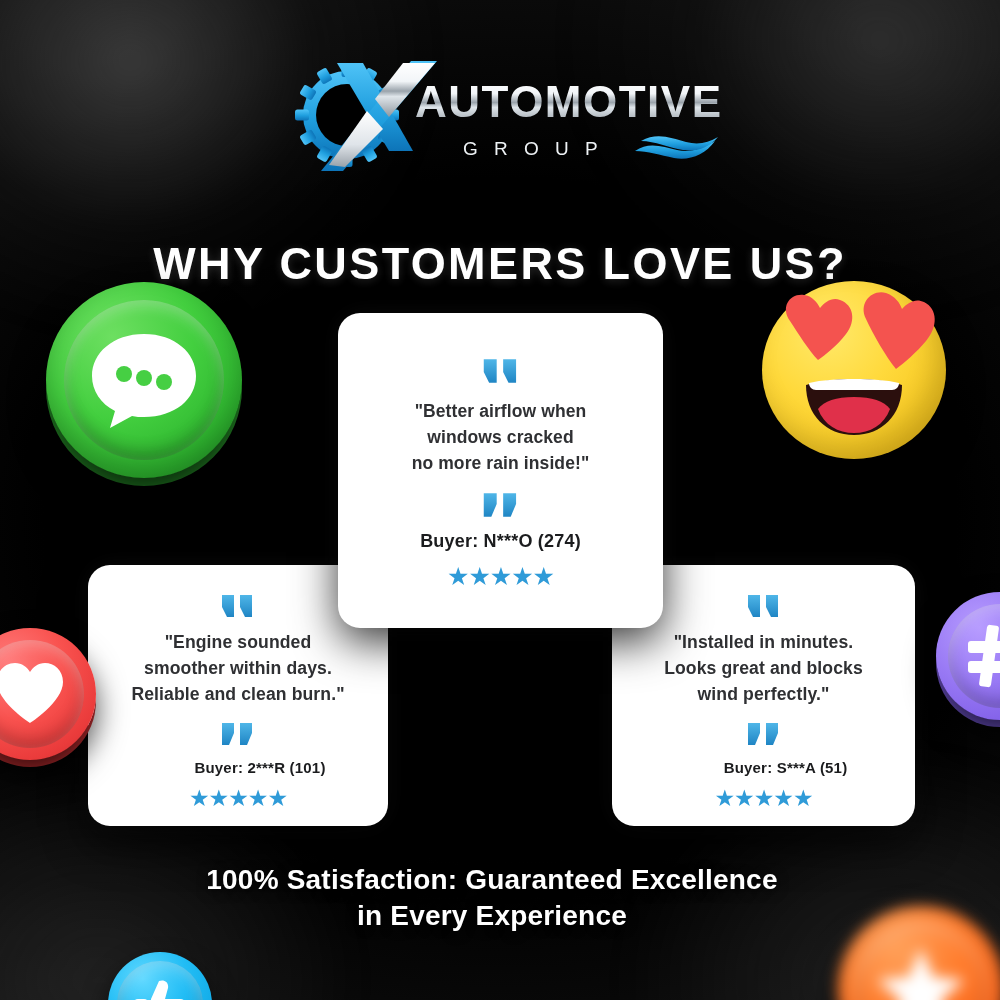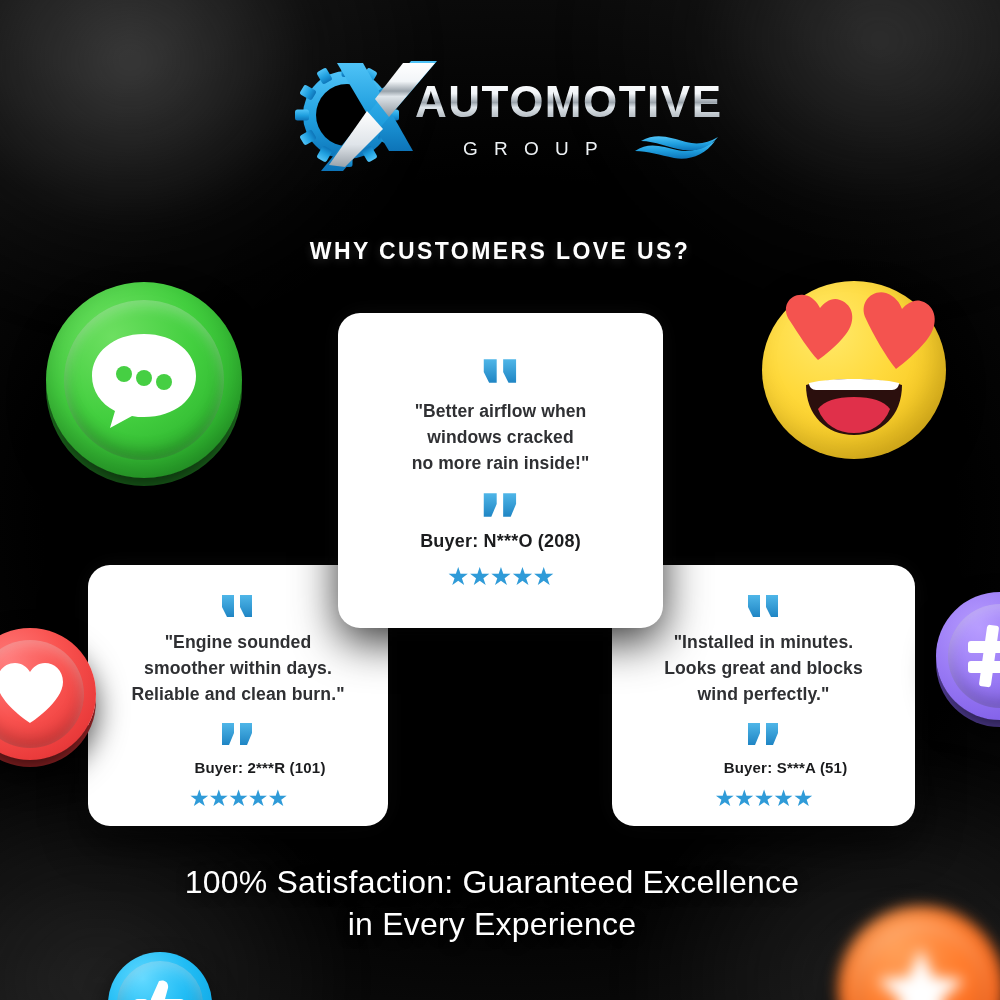--- a/index.html
+++ b/index.html
@@ -72,21 +72,21 @@
   }
   .logo-svg { display: block; }
 
   
   .heading {
     position: absolute;
     left: 0; right: 0;
     top: 238px;
     text-align: center;
     color: #ffffff;
-    font-size: 23px;
+    font-size: 45px;
     font-weight: 700;
     letter-spacing: 2.4px;
     text-shadow: 0 2px 10px rgba(255,255,255,0.16);
   }
 
   
   .card {
     position: absolute;
     background: #ffffff;
     border-radius: 22px;
@@ -154,22 +154,22 @@
   }
   .card-left .stars, .card-right .stars { font-size: 23px; margin-top: 11px; }
 
   
   .tagline {
     position: absolute;
     left: 0; right: 16px;
     top: 862px;
     text-align: center;
     color: #ffffff;
-    font-size: 32px;
-    font-weight: 400;
+    font-size: 28px;
+    font-weight: 700;
     line-height: 1.3;
     letter-spacing: 0.2px;
     white-space: pre-line;
     text-shadow: 0 2px 12px rgba(0,0,0,0.8);
     z-index: 6;
   }
 
   
   .deco { position: absolute; }
   .coin {
@@ -430,20 +430,20 @@
     </span>
     <div class="quote-text">"Better airflow when
 windows cracked
 no more rain inside!"</div>
     <span class="quote-mark quote-close">
       <svg width="40" height="28" viewBox="0 0 36 26">
         <path d="M2 2 L14 2 L14 12 L9 24 L2 24 Z" fill="url(#qg2)"></path>
         <path d="M20 2 L32 2 L32 12 L27 24 L20 24 Z" fill="url(#qg2)"></path>
       </svg>
     </span>
-    <div class="buyer">Buyer: N***O (208)</div>
+    <div class="buyer">Buyer: N***O (274)</div>
     <div class="stars">★★★★★</div>
   </div>
 
   <div class="tagline">100% Satisfaction: Guaranteed Excellence
 in Every Experience</div>
 
 </div>
 
 </body></html>

